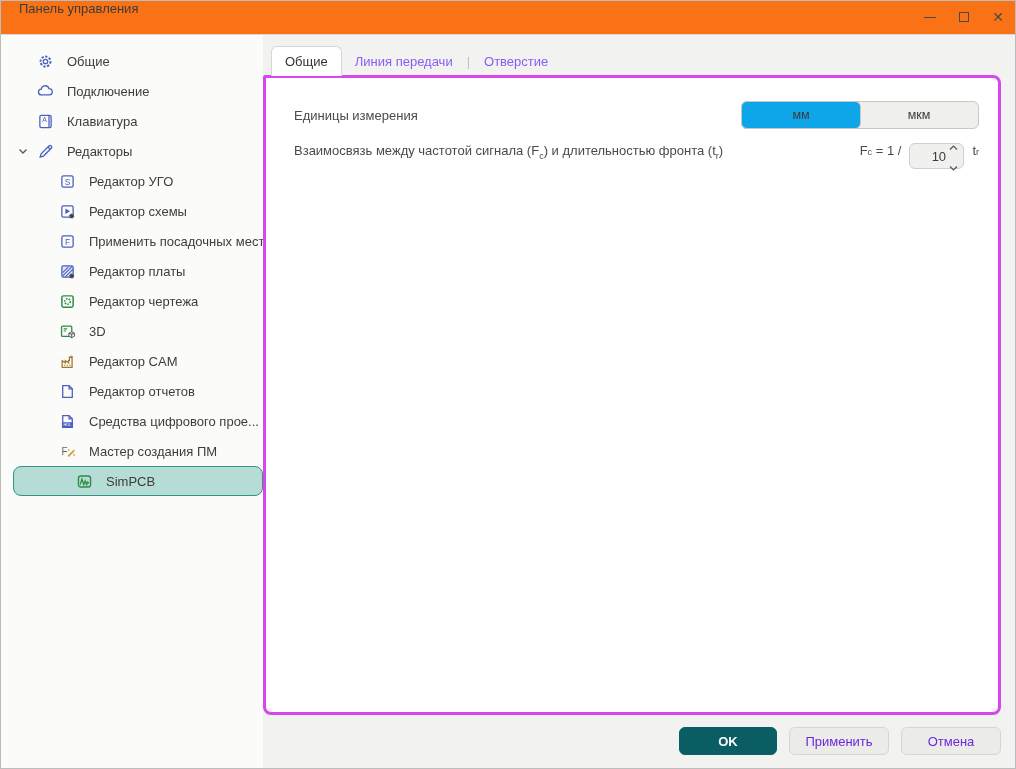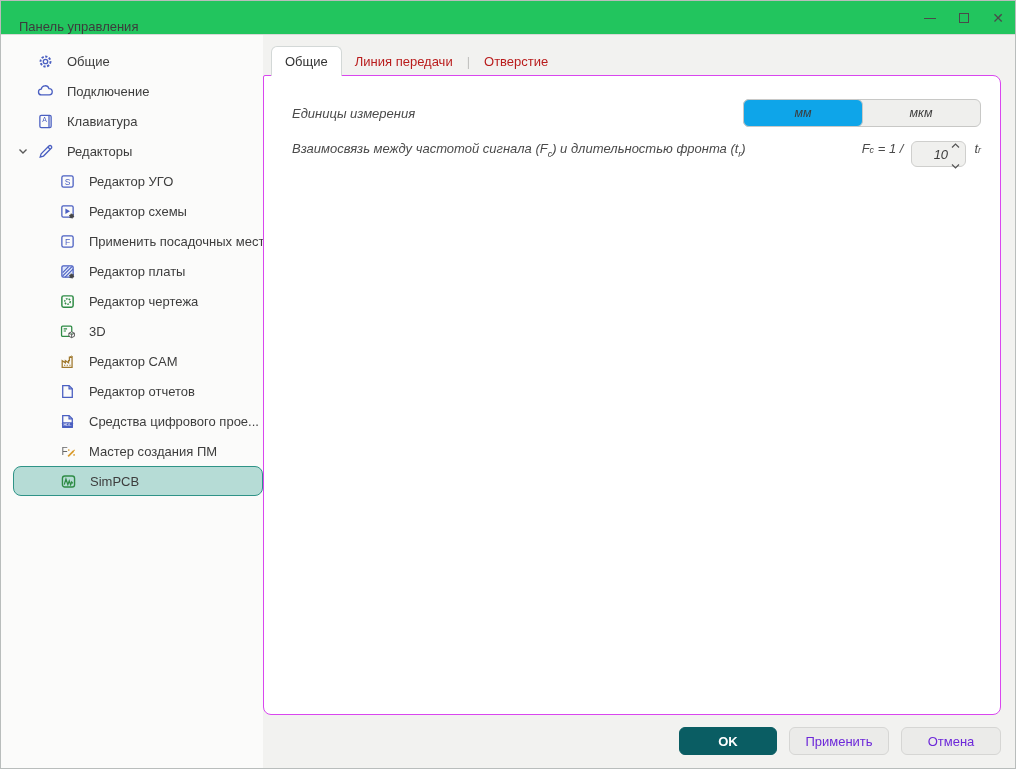--- a/index.html
+++ b/index.html
@@ -1,40 +1,40 @@
 <!DOCTYPE html>
 <html><head>
 <meta charset="utf-8">
 <style>
   html,body{margin:0;padding:0;background:#888;font-family:"Liberation Sans",sans-serif;}
   .window{position:relative;width:1016px;height:769px;background:#f2f2f0;border:1px solid #b9bdbc;box-sizing:border-box;overflow:hidden;}
   
-  .titlebar{position:absolute;left:0;top:0;right:0;height:33px;background:#22c55e;border-bottom:1px solid #d9d9d7;display:flex;align-items:flex-end;}
+  .titlebar{position:absolute;left:0;top:0;right:0;height:33px;background:#f97316;border-bottom:1px solid #d9d9d7;display:flex;align-items:flex-start;}
   .title{font-size:13px;color:#3c3c3c;padding-left:18px;flex:1;}
   .wc{width:34px;height:32px;display:flex;align-items:center;justify-content:center;color:#4a4a4a;}
   .min-glyph{display:inline-block;width:12px;border-top:1.4px solid #4a4a4a;}
   .max-glyph{display:inline-block;width:10px;height:10px;border:1.4px solid #4a4a4a;box-sizing:border-box;}
   .close-glyph{font-size:14px;line-height:1;}
   
   .sidebar{position:absolute;left:0;top:34px;width:262px;bottom:0;background:#fbfbfa;padding-top:11px;box-sizing:border-box;}
   .srow{position:relative;height:30px;display:flex;align-items:center;font-size:13px;color:#3d3d3d;box-sizing:border-box;}
   .srow.lvl0{padding-left:36px;}
   .srow.lvl1{padding-left:58px;}
-  .srow.selected{margin-left:12px;padding-left:46px;background:#b6dcd6;border:1.5px solid #2f9387;border-radius:8px;}
+  .srow.selected{margin-left:12px;padding-left:62px;background:#b6dcd6;border:1.5px solid #2f9387;border-radius:8px;}
   .chev{position:absolute;left:14px;top:7px;width:16px;height:16px;}
   .sicon{width:17px;height:17px;margin-right:13px;flex:none;}
   .sicon svg,.chev svg{width:100%;height:100%;display:block;}
   .slabel{white-space:nowrap;}
   
   .content-area{position:absolute;left:262px;top:34px;right:0;bottom:0;background:#f2f2f0;}
   .tabs{position:absolute;left:8px;top:11px;height:30px;display:flex;align-items:stretch;z-index:2;}
-  .tab{padding:0 13px;display:flex;align-items:center;font-size:13px;color:#b91c1c;}
+  .tab{padding:0 13px;display:flex;align-items:center;font-size:13px;color:#8b5cf6;}
   .tab.active{background:#fff;border:1px solid #d3d8d7;border-bottom:none;border-radius:6px 6px 0 0;color:#333;}
   .tabsep{display:flex;align-items:center;color:#c2c2c0;padding:0 1px;font-size:13px;}
-  .panel{position:absolute;left:0;top:40px;right:14px;bottom:53px;background:#fff;border:1px solid #d946ef;border-radius:2px 8px 8px 8px;box-sizing:border-box;font-style:italic;}
+  .panel{position:absolute;left:0;top:40px;right:14px;bottom:53px;background:#fff;border:3px solid #d946ef;border-radius:2px 8px 8px 8px;box-sizing:border-box;}
   .prow{position:absolute;left:28px;right:19px;display:flex;align-items:center;justify-content:space-between;}
   .row1{top:23px;height:28px;}
   .row2{top:59px;height:26px;}
   .plabel{font-size:13px;color:#4a4a4a;}
   sub{font-size:9px;line-height:0;}
   
   .toggle{width:238px;height:28px;background:#efefed;border:1px solid #c8c8c6;border-radius:6px;display:flex;box-sizing:border-box;}
   .seg{flex:1;display:flex;align-items:center;justify-content:center;font-size:12.5px;color:#3c3c3c;border-radius:6px;}
   .seg.on{background:#0ea5e9;border:1px solid #c8c8c6;margin:-1px;z-index:1;}
   

